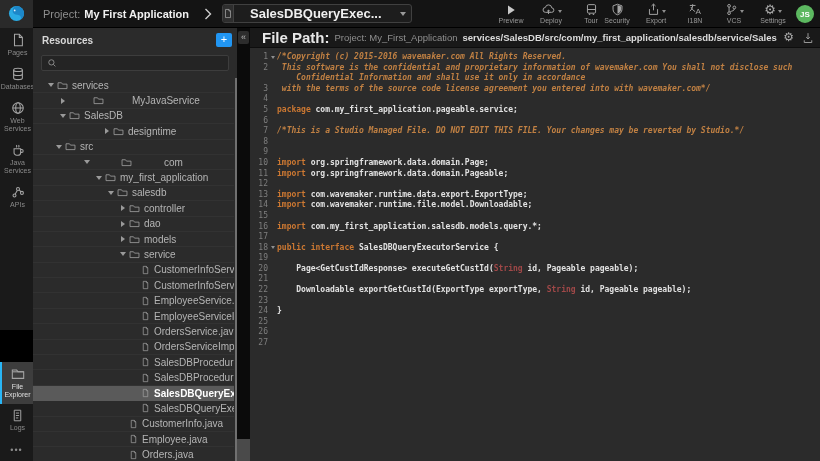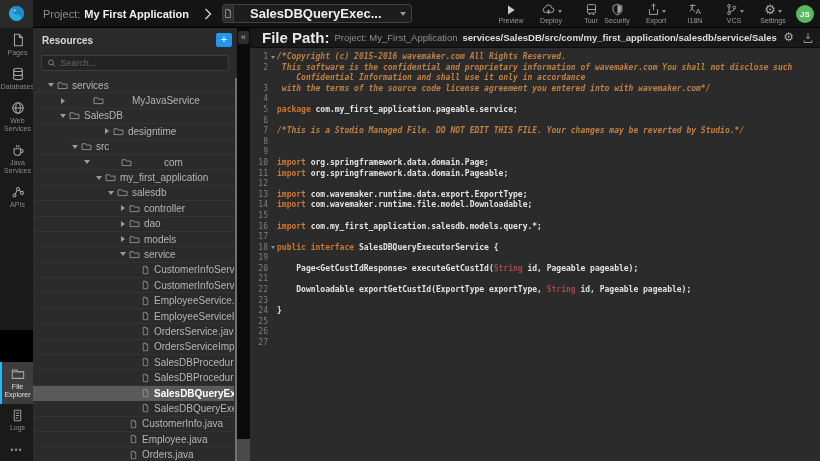--- a/index.html
+++ b/index.html
@@ -261,21 +261,20 @@
   <div class="resources">
     <div class="res-head">
       <span class="res-title">Resources</span>
       <span class="add-btn">+</span>
     </div>
     <div class="search-wrap">
       <svg class="ic" width="10" height="10" viewBox="0 0 16 16">
           <circle cx="7" cy="7" r="4.2"></circle>
           <path d="M10.2 10.2l3.2 3.2"></path>
         </svg>
-      <input type="text" placeholder="Search..." style="">
     </div>
     <div class="tree">
         <div class="tree-row" style="padding-left: 14px;">
           <span class="arrow">
             <i class="tri-down"></i>
           </span>
           <span class="tico">
             <svg width="11" height="11" viewBox="0 0 16 16">
               <path d="M1.5 4h5l1.5 2h6.5v6.5h-13z" fill="none" stroke="#9f9f9f" stroke-width="1.2"></path>
             </svg>
@@ -308,21 +307,21 @@
           <span class="arrow">
             <i class="tri-right"></i>
           </span>
           <span class="tico">
             <svg width="11" height="11" viewBox="0 0 16 16">
               <path d="M1.5 4h5l1.5 2h6.5v6.5h-13z" fill="none" stroke="#9f9f9f" stroke-width="1.2"></path>
             </svg>
           </span>
           <span>designtime</span>
         </div>
-        <div class="tree-row" style="padding-left: 38px;">
+        <div class="tree-row" style="padding-left: 22px;">
           <span class="arrow">
             <i class="tri-down"></i>
           </span>
           <span class="tico">
             <svg width="11" height="11" viewBox="0 0 16 16">
               <path d="M1.5 4h5l1.5 2h6.5v6.5h-13z" fill="none" stroke="#9f9f9f" stroke-width="1.2"></path>
             </svg>
           </span>
           <span>src</span>
         </div>

